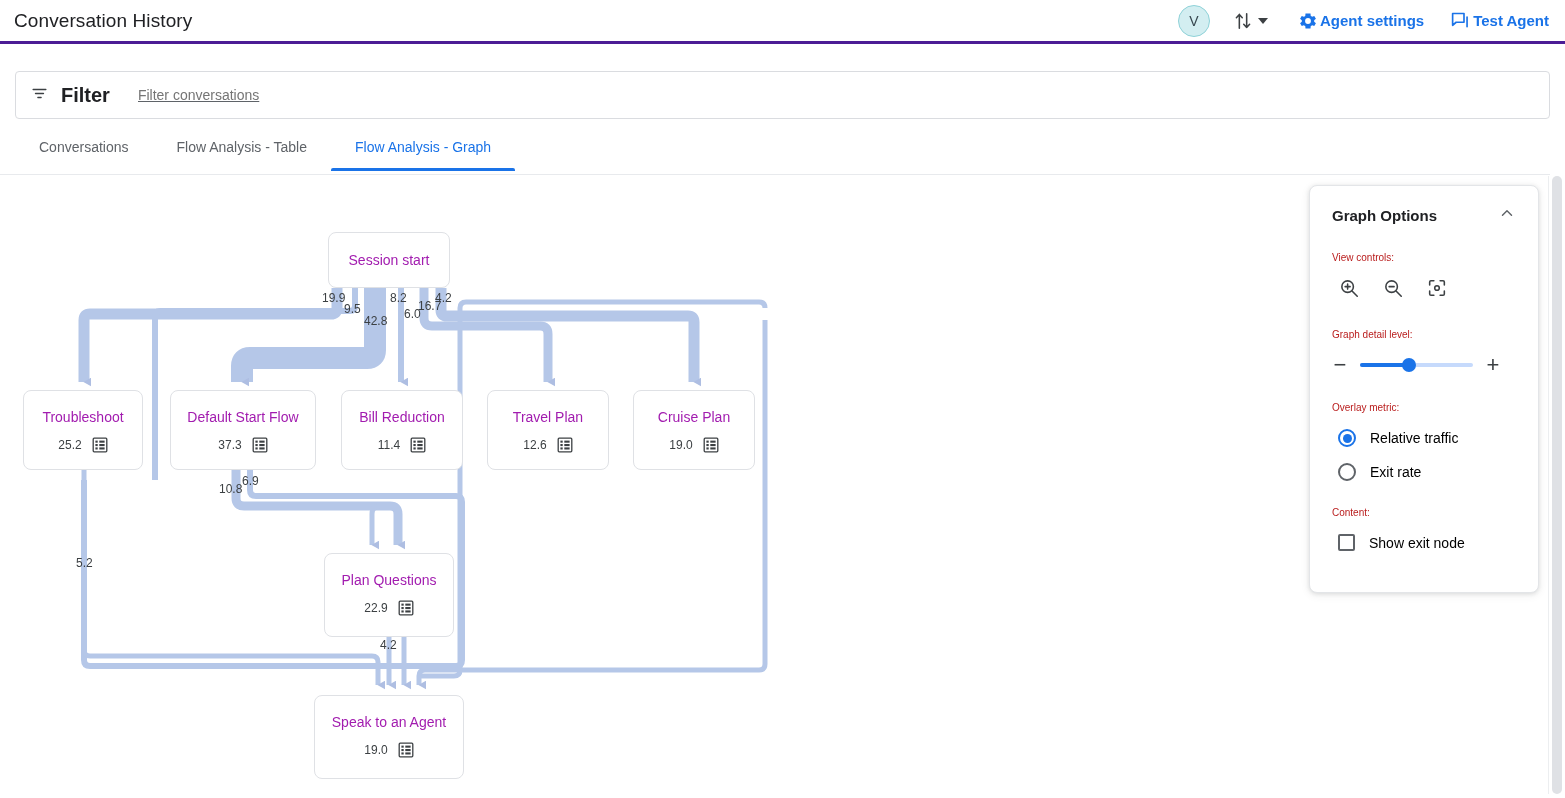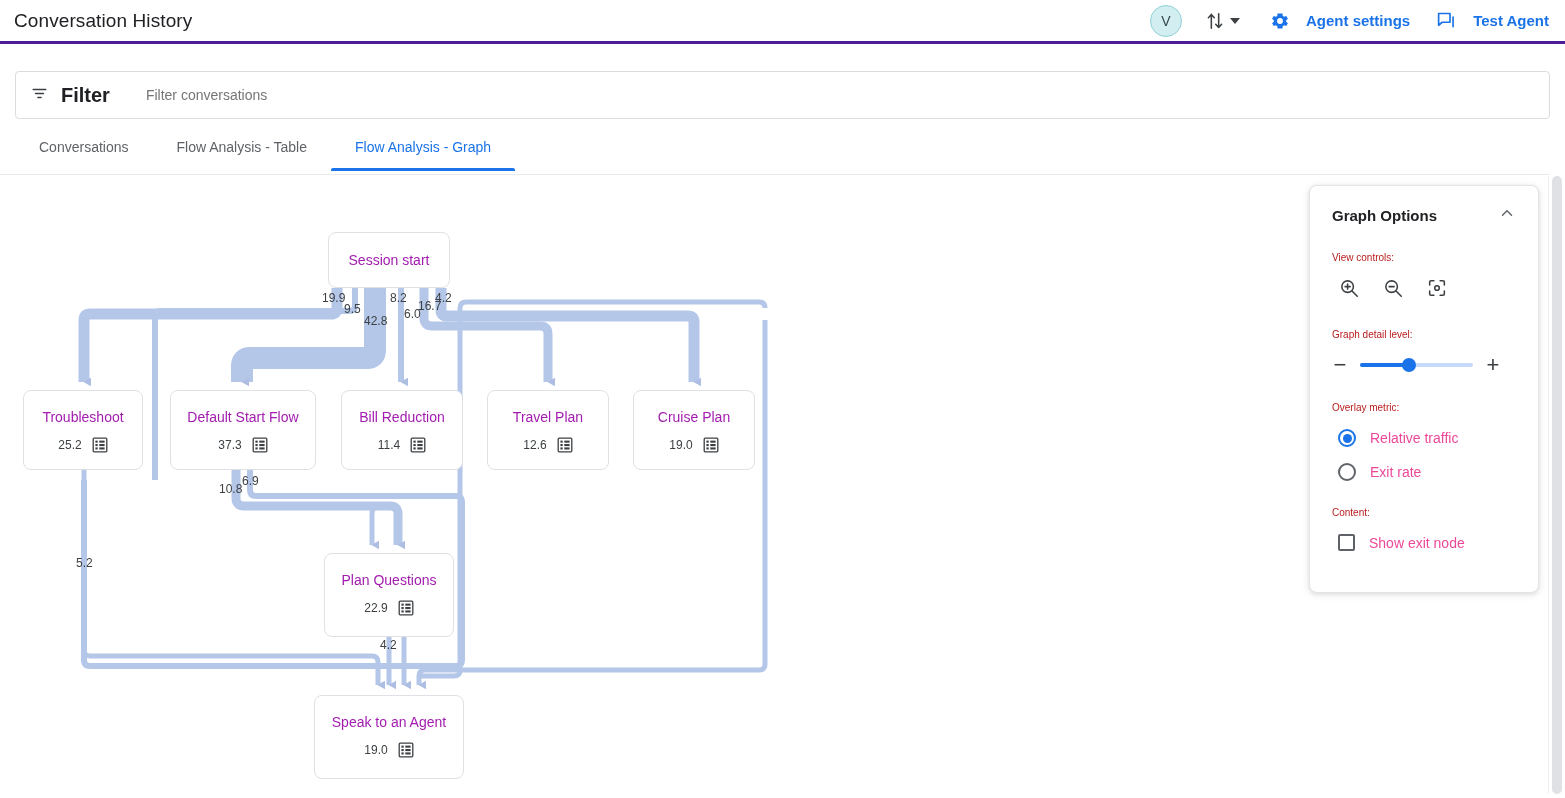--- a/index.html
+++ b/index.html
@@ -37,38 +37,39 @@
   .sortctl {
     display:flex; align-items:center; gap:4px; color:#202124;
     margin-right: 30px; cursor:pointer;
   }
   .sortctl svg { display:block; }
   .caret {
     width:0;height:0;border-left:5px solid transparent;border-right:5px solid transparent;
     border-top:6px solid #3c4043;
   }
   .tb-action {
-    display:flex; align-items:center; gap:16px;
+    display:flex; align-items:center; gap:2px;
     color:#1a73e8; font-size:15px; font-weight:700;
     margin-right: 26px; cursor:pointer; white-space:nowrap;
   }
   .tb-action:last-child { margin-right: 6px; }
   .tb-action svg { display:block; }
 
   
   .filterbar {
     position:absolute; left:15px; top:71px; width:1535px; height:48px;
     border:1px solid #dadce0; border-radius:4px; background:#fff;
     display:flex; align-items:center; padding-left:14px;
   }
   .filter-label { font-size:20px; color:#202124; font-weight:700; margin-left:12px; }
   .filter-input {
     border:none; outline:none; font-size:14px; color:#5f6368;
-    margin-left:34px; width:600px; background:transparent;
+    margin-left:26px; width:600px; background:transparent;
     font-family:"Liberation Sans", sans-serif;
+    text-decoration:underline;
   }
 
   
   .tabs {
     position:absolute; left:15px; top:135px; height:40px;
     display:flex; align-items:flex-start;
   }
   .tab {
     font-size:14px; color:#5f6368; padding: 4px 24px 16px 24px;
     cursor:pointer; white-space:nowrap; position:relative;
@@ -143,21 +144,21 @@
     width:14px; height:14px; border-radius:50%; background:#1a73e8;
   }
   .pm { font-size:22px; color:#3c4043; line-height:1; cursor:pointer; user-select:none; width:16px; text-align:center;}
   .radio-row, .check-row { display:flex; align-items:center; gap:14px; margin-top:16px; padding-left:6px; cursor:pointer;}
   .radio {
     width:18px; height:18px; border-radius:50%; border:2px solid #5f6368;
     display:flex; align-items:center; justify-content:center; flex:none;
   }
   .radio.on { border-color:#1a73e8; }
   .radio.on::after { content:""; width:9px; height:9px; border-radius:50%; background:#1a73e8; }
-  .opt-text { font-size:14px; color:#ec4899; }
+  .opt-text { font-size:14px; color:#000000; }
   .checkbox {
     width:17px; height:17px; border:2px solid #5f6368; border-radius:2px; flex:none;
   }
 
   
   .scrollbar {
     position:absolute; right:3px; top:176px; width:10px; height:618px;
     background:#dfe1e5; border-radius:5px; cursor:pointer;
   }
   .canvas-edge {

